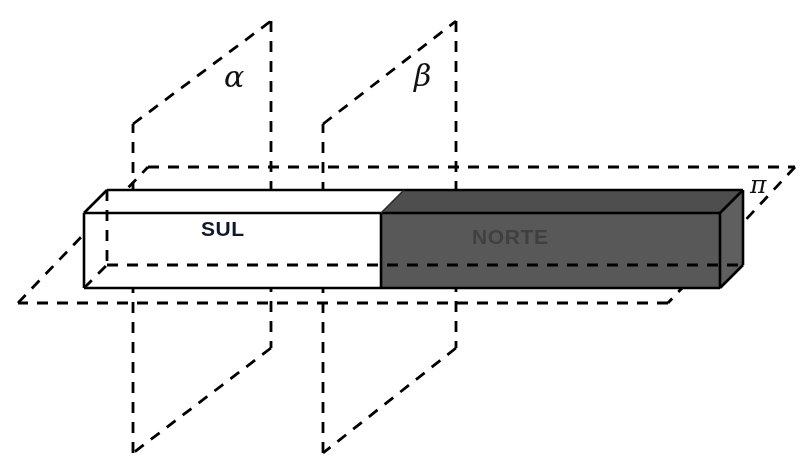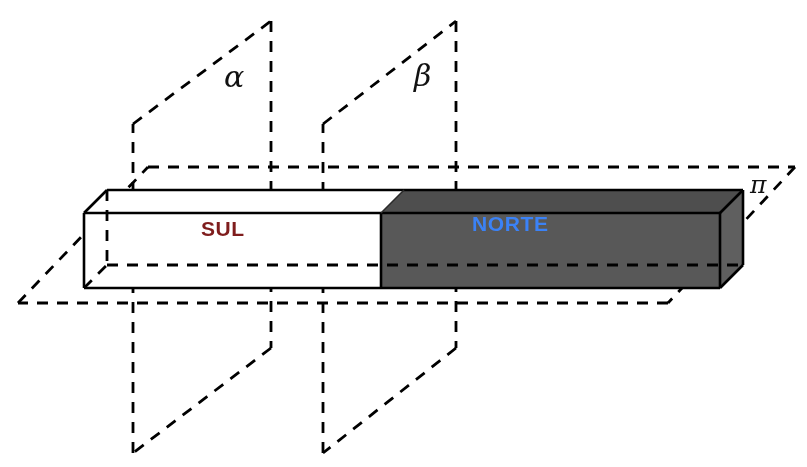--- a/index.html
+++ b/index.html
@@ -83,28 +83,28 @@
     position: absolute;
     font-family: "Liberation Sans", sans-serif;
     font-weight: bold;
     font-size: 21px;
     letter-spacing: 0.6px;
     line-height: 1;
     white-space: nowrap;
     user-select: none;
   }
   #label-sul {
-    color: #7f1d1d;
+    color: #0f172a;
     left: 201px;
     top: 218px;
   }
   #label-norte {
-    color: #3b82f6;
+    color: #404040;
     left: 472px;
-    top: 213px;
+    top: 226px;
   }
   #label-alpha {
     left: 224px;
     top: 62px;
   }
   #label-beta {
     left: 414px;
     top: 61px;
   }
   #label-pi {

